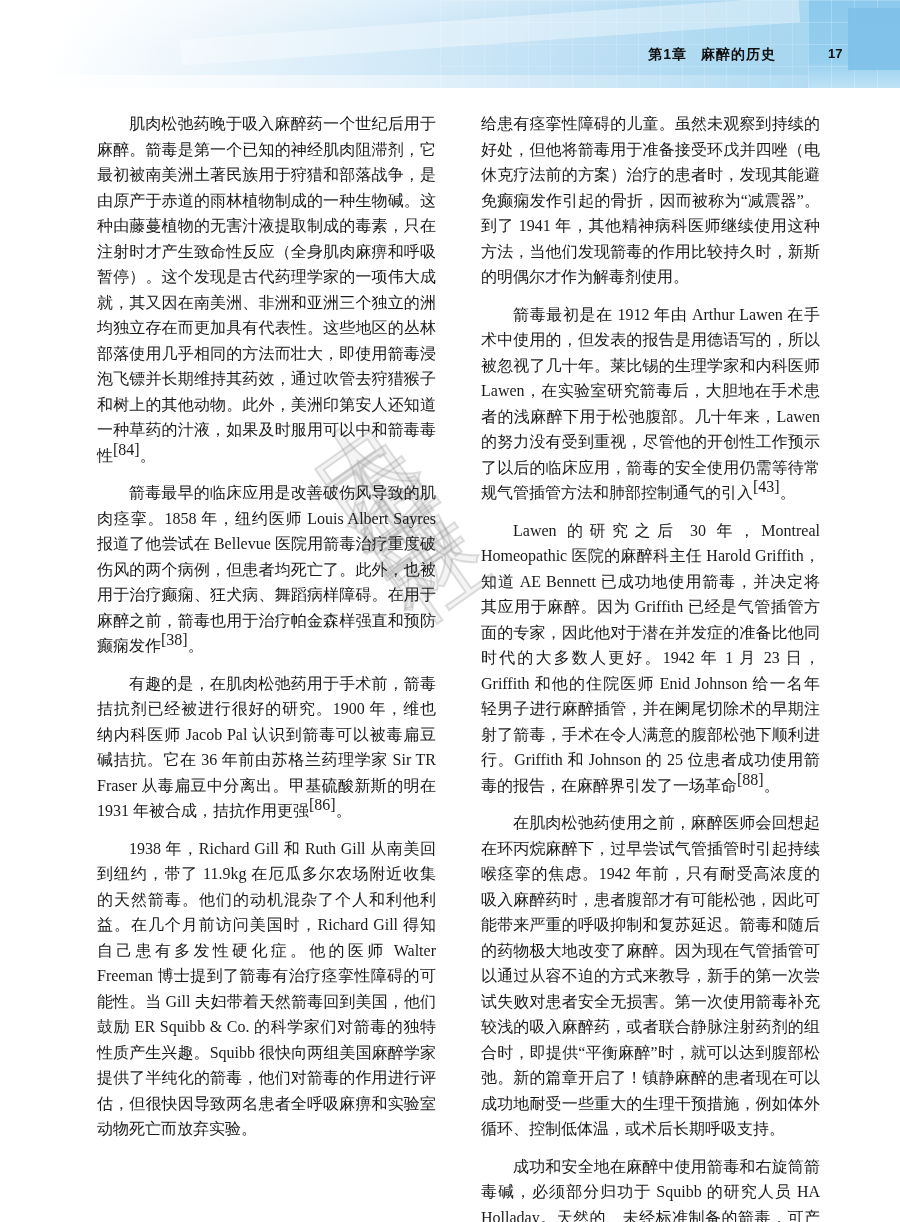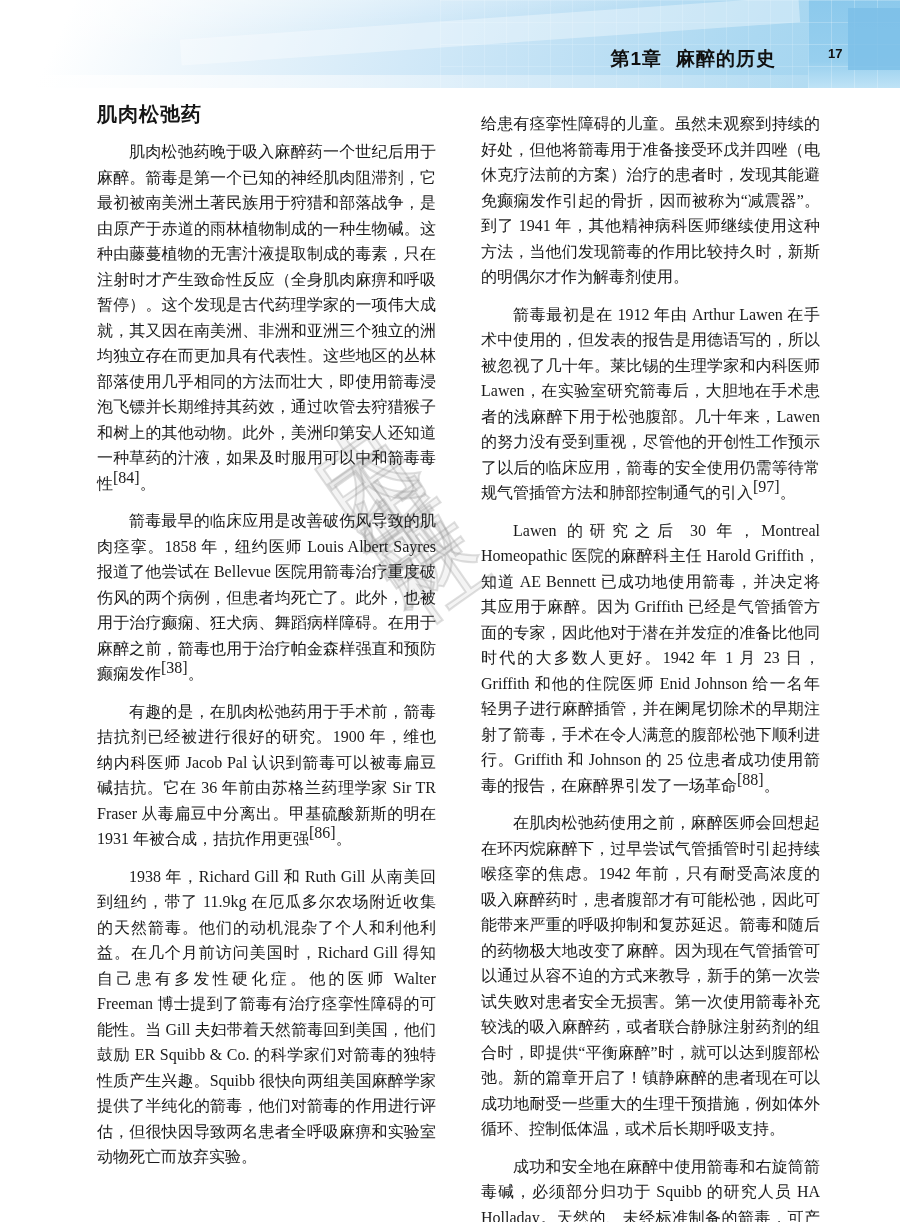--- a/index.html
+++ b/index.html
@@ -46,21 +46,21 @@
     position:absolute;right:0;top:8px;width:52px;height:62px;
     background:#7cc0e7;opacity:.85;
   }
   .header-bottom-fade{
     position:absolute;left:0;right:92px;bottom:0;height:13px;
     background:linear-gradient(90deg,rgba(255,255,255,0.85) 0%,rgba(255,255,255,0.35) 60%,rgba(255,255,255,0.15) 100%);
   }
   .running-head{
     position:absolute;top:46px;right:124px;
     font-family:"Liberation Sans","DejaVu Sans",sans-serif;
-    font-weight:bold;font-size:19px;color:#101010;letter-spacing:1px;
+    font-weight:bold;font-size:14px;color:#101010;letter-spacing:1px;
     white-space:nowrap;
   }
   .running-head .gap{display:inline-block;width:14px;}
   .page-number{
     position:absolute;top:46px;left:828px;
     font-family:"Liberation Sans","DejaVu Sans",sans-serif;
     font-weight:bold;font-size:13px;color:#101010;
   }
   
   .watermark{
@@ -107,28 +107,27 @@
   <div class="running-head">
     <span>第1章</span><span class="gap"></span><span>麻醉的历史</span>
   </div>
   <div class="page-number">17</div>
 </div>
 
 <div class="watermark">人民卫生出版社</div>
 
 <div class="content">
   <div class="col">
-    <h2 class="section-title">肌肉松弛药</h2>
     <div id="col-left">
         <p class="para indent">肌肉松弛药晚于吸入麻醉药一个世纪后用于麻醉。箭毒是第一个已知的神经肌肉阻滞剂，它最初被南美洲土著民族用于狩猎和部落战争，是由原产于赤道的雨林植物制成的一种生物碱。这种由藤蔓植物的无害汁液提取制成的毒素，只在注射时才产生致命性反应（全身肌肉麻痹和呼吸暂停）。这个发现是古代药理学家的一项伟大成就，其又因在南美洲、非洲和亚洲三个独立的洲均独立存在而更加具有代表性。这些地区的丛林部落使用几乎相同的方法而壮大，即使用箭毒浸泡飞镖并长期维持其药效，通过吹管去狩猎猴子和树上的其他动物。此外，美洲印第安人还知道一种草药的汁液，如果及时服用可以中和箭毒毒性<sup>[84]</sup>。</p>
         <p class="para indent">箭毒最早的临床应用是改善破伤风导致的肌肉痉挛。1858 年，纽约医师 Louis Albert Sayres 报道了他尝试在 Bellevue 医院用箭毒治疗重度破伤风的两个病例，但患者均死亡了。此外，也被用于治疗癫痫、狂犬病、舞蹈病样障碍。在用于麻醉之前，箭毒也用于治疗帕金森样强直和预防癫痫发作<sup>[38]</sup>。</p>
         <p class="para indent">有趣的是，在肌肉松弛药用于手术前，箭毒拮抗剂已经被进行很好的研究。1900 年，维也纳内科医师 Jacob Pal 认识到箭毒可以被毒扁豆碱拮抗。它在 36 年前由苏格兰药理学家 Sir TR Fraser 从毒扁豆中分离出。甲基硫酸新斯的明在 1931 年被合成，拮抗作用更强<sup>[86]</sup>。</p>
         <p class="para indent">1938 年，Richard Gill 和 Ruth Gill 从南美回到纽约，带了 11.9kg 在厄瓜多尔农场附近收集的天然箭毒。他们的动机混杂了个人和利他利益。在几个月前访问美国时，Richard Gill 得知自己患有多发性硬化症。他的医师 Walter Freeman 博士提到了箭毒有治疗痉挛性障碍的可能性。当 Gill 夫妇带着天然箭毒回到美国，他们鼓励 ER Squibb &amp; Co. 的科学家们对箭毒的独特性质产生兴趣。Squibb 很快向两组美国麻醉学家提供了半纯化的箭毒，他们对箭毒的作用进行评估，但很快因导致两名患者全呼吸麻痹和实验室动物死亡而放弃实验。</p>
       </div>
   </div>
   <div class="col" id="col-right">
       <p class="para">给患有痉挛性障碍的儿童。虽然未观察到持续的好处，但他将箭毒用于准备接受环戊并四唑（电休克疗法前的方案）治疗的患者时，发现其能避免癫痫发作引起的骨折，因而被称为“减震器”。到了 1941 年，其他精神病科医师继续使用这种方法，当他们发现箭毒的作用比较持久时，新斯的明偶尔才作为解毒剂使用。</p>
-      <p class="para indent">箭毒最初是在 1912 年由 Arthur Lawen 在手术中使用的，但发表的报告是用德语写的，所以被忽视了几十年。莱比锡的生理学家和内科医师 Lawen，在实验室研究箭毒后，大胆地在手术患者的浅麻醉下用于松弛腹部。几十年来，Lawen 的努力没有受到重视，尽管他的开创性工作预示了以后的临床应用，箭毒的安全使用仍需等待常规气管插管方法和肺部控制通气的引入<sup>[97]</sup>。</p>
+      <p class="para indent">箭毒最初是在 1912 年由 Arthur Lawen 在手术中使用的，但发表的报告是用德语写的，所以被忽视了几十年。莱比锡的生理学家和内科医师 Lawen，在实验室研究箭毒后，大胆地在手术患者的浅麻醉下用于松弛腹部。几十年来，Lawen 的努力没有受到重视，尽管他的开创性工作预示了以后的临床应用，箭毒的安全使用仍需等待常规气管插管方法和肺部控制通气的引入<sup>[43]</sup>。</p>
       <p class="para indent">Lawen 的研究之后 30 年，Montreal Homeopathic 医院的麻醉科主任 Harold Griffith，知道 AE Bennett 已成功地使用箭毒，并决定将其应用于麻醉。因为 Griffith 已经是气管插管方面的专家，因此他对于潜在并发症的准备比他同时代的大多数人更好。1942 年 1 月 23 日，Griffith 和他的住院医师 Enid Johnson 给一名年轻男子进行麻醉插管，并在阑尾切除术的早期注射了箭毒，手术在令人满意的腹部松弛下顺利进行。Griffith 和 Johnson 的 25 位患者成功使用箭毒的报告，在麻醉界引发了一场革命<sup>[88]</sup>。</p>
       <p class="para indent">在肌肉松弛药使用之前，麻醉医师会回想起在环丙烷麻醉下，过早尝试气管插管时引起持续喉痉挛的焦虑。1942 年前，只有耐受高浓度的吸入麻醉药时，患者腹部才有可能松弛，因此可能带来严重的呼吸抑制和复苏延迟。箭毒和随后的药物极大地改变了麻醉。因为现在气管插管可以通过从容不迫的方式来教导，新手的第一次尝试失败对患者安全无损害。第一次使用箭毒补充较浅的吸入麻醉药，或者联合静脉注射药剂的组合时，即提供“平衡麻醉”时，就可以达到腹部松弛。新的篇章开启了！镇静麻醉的患者现在可以成功地耐受一些重大的生理干预措施，例如体外循环、控制低体温，或术后长期呼吸支持。</p>
       <p class="para indent">成功和安全地在麻醉中使用箭毒和右旋筒箭毒碱，必须部分归功于 Squibb 的研究人员 HA Holladay。天然的、未经标准制备的箭毒，可产生不确定的临床效果，以及与各种杂质相关的不良反应。1935 年分离的右旋筒箭毒碱重新引起了临</p>
     </div>
 </div>
 
 </body></html>

